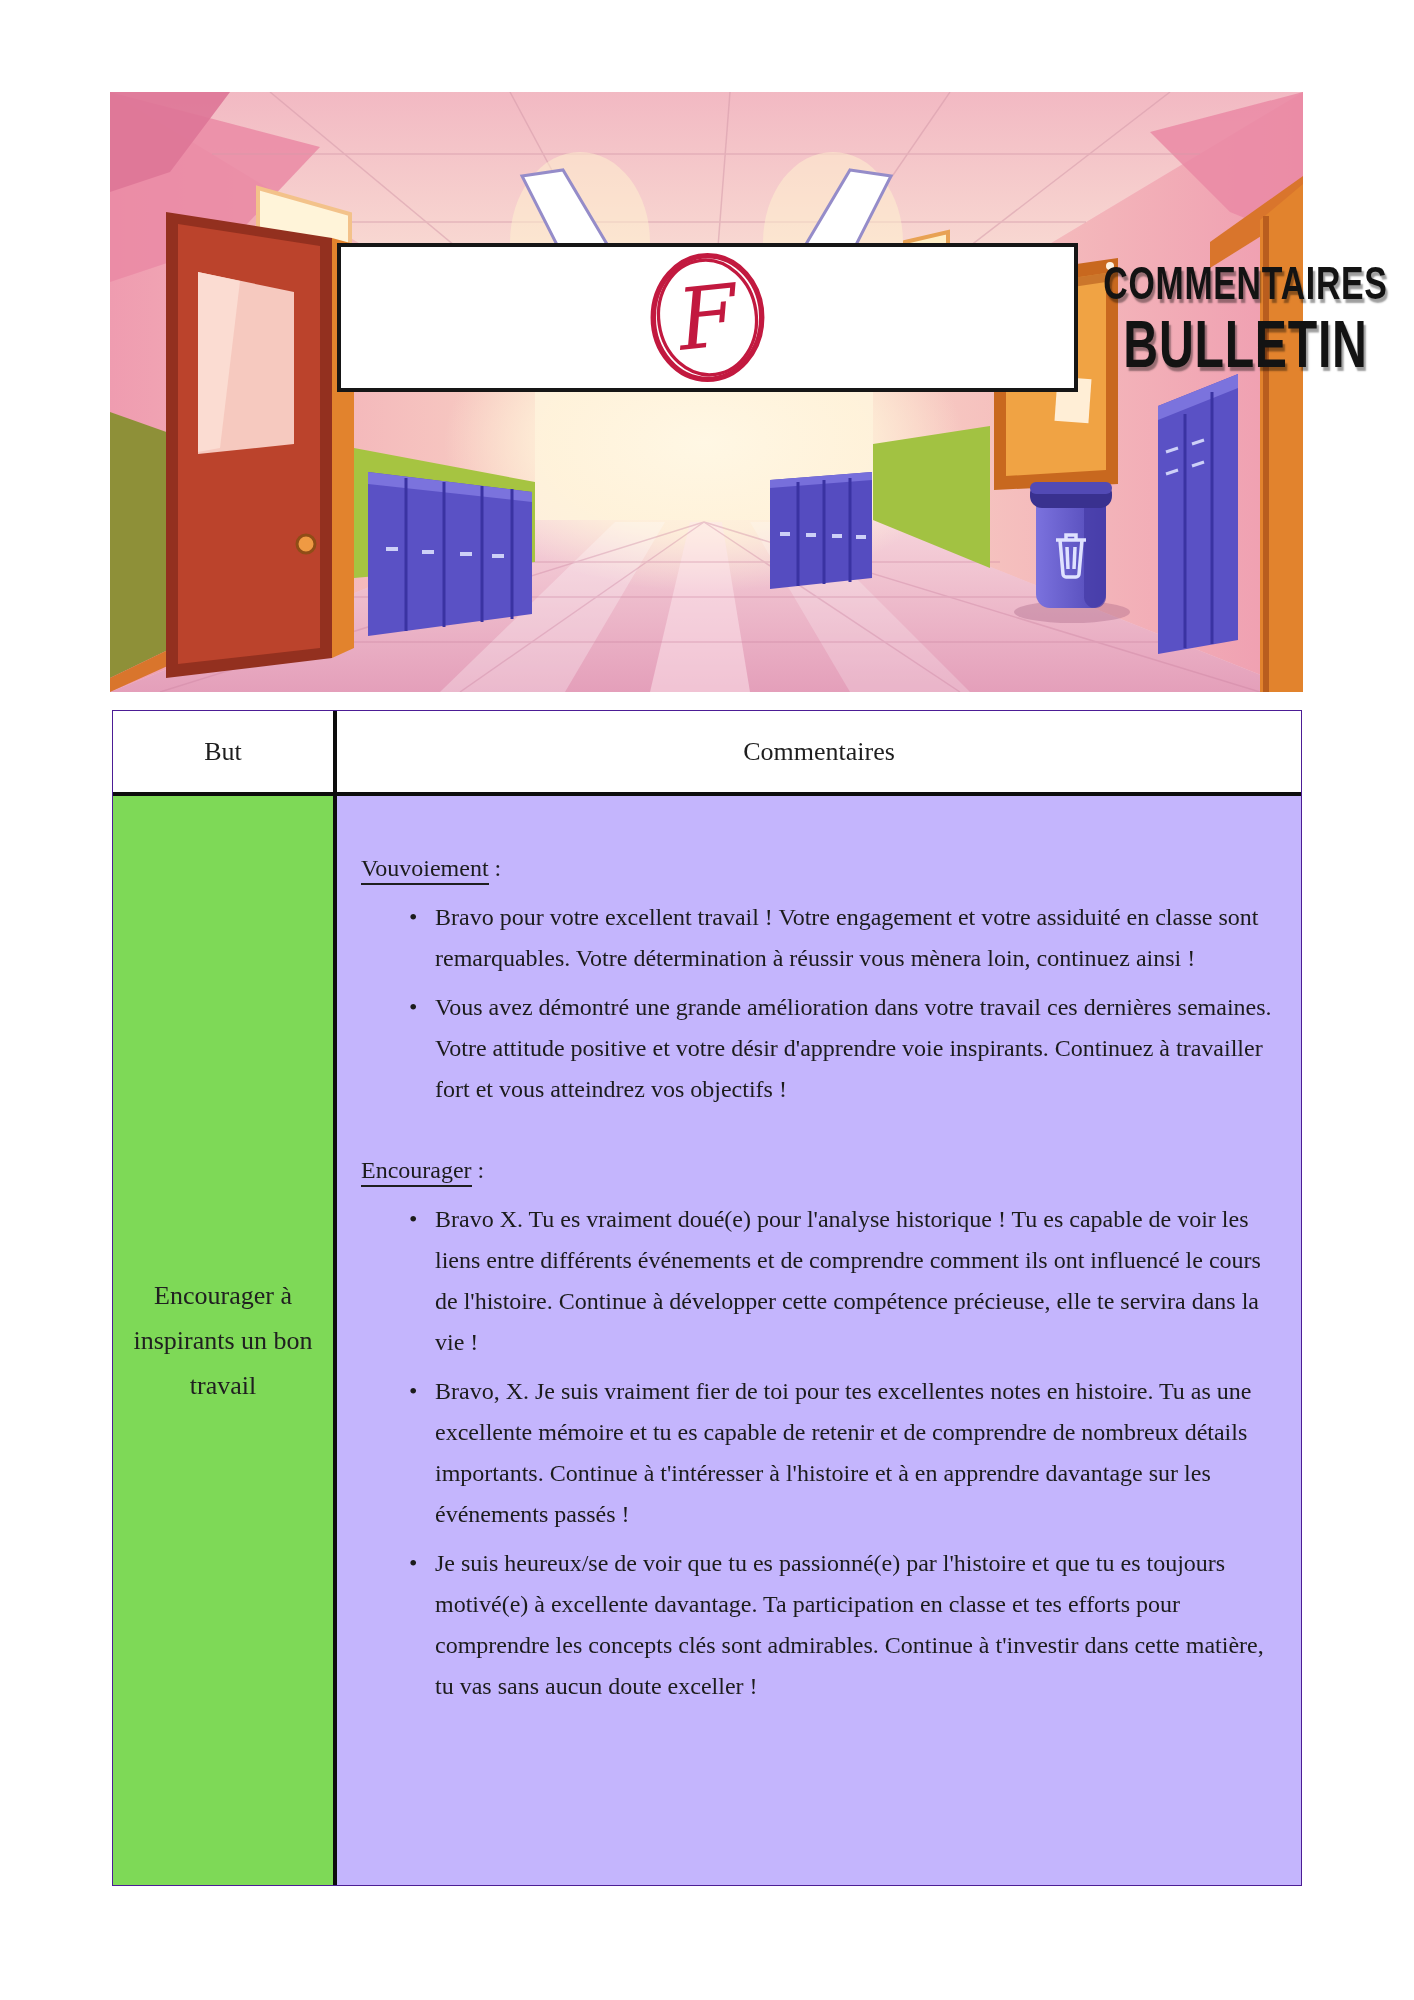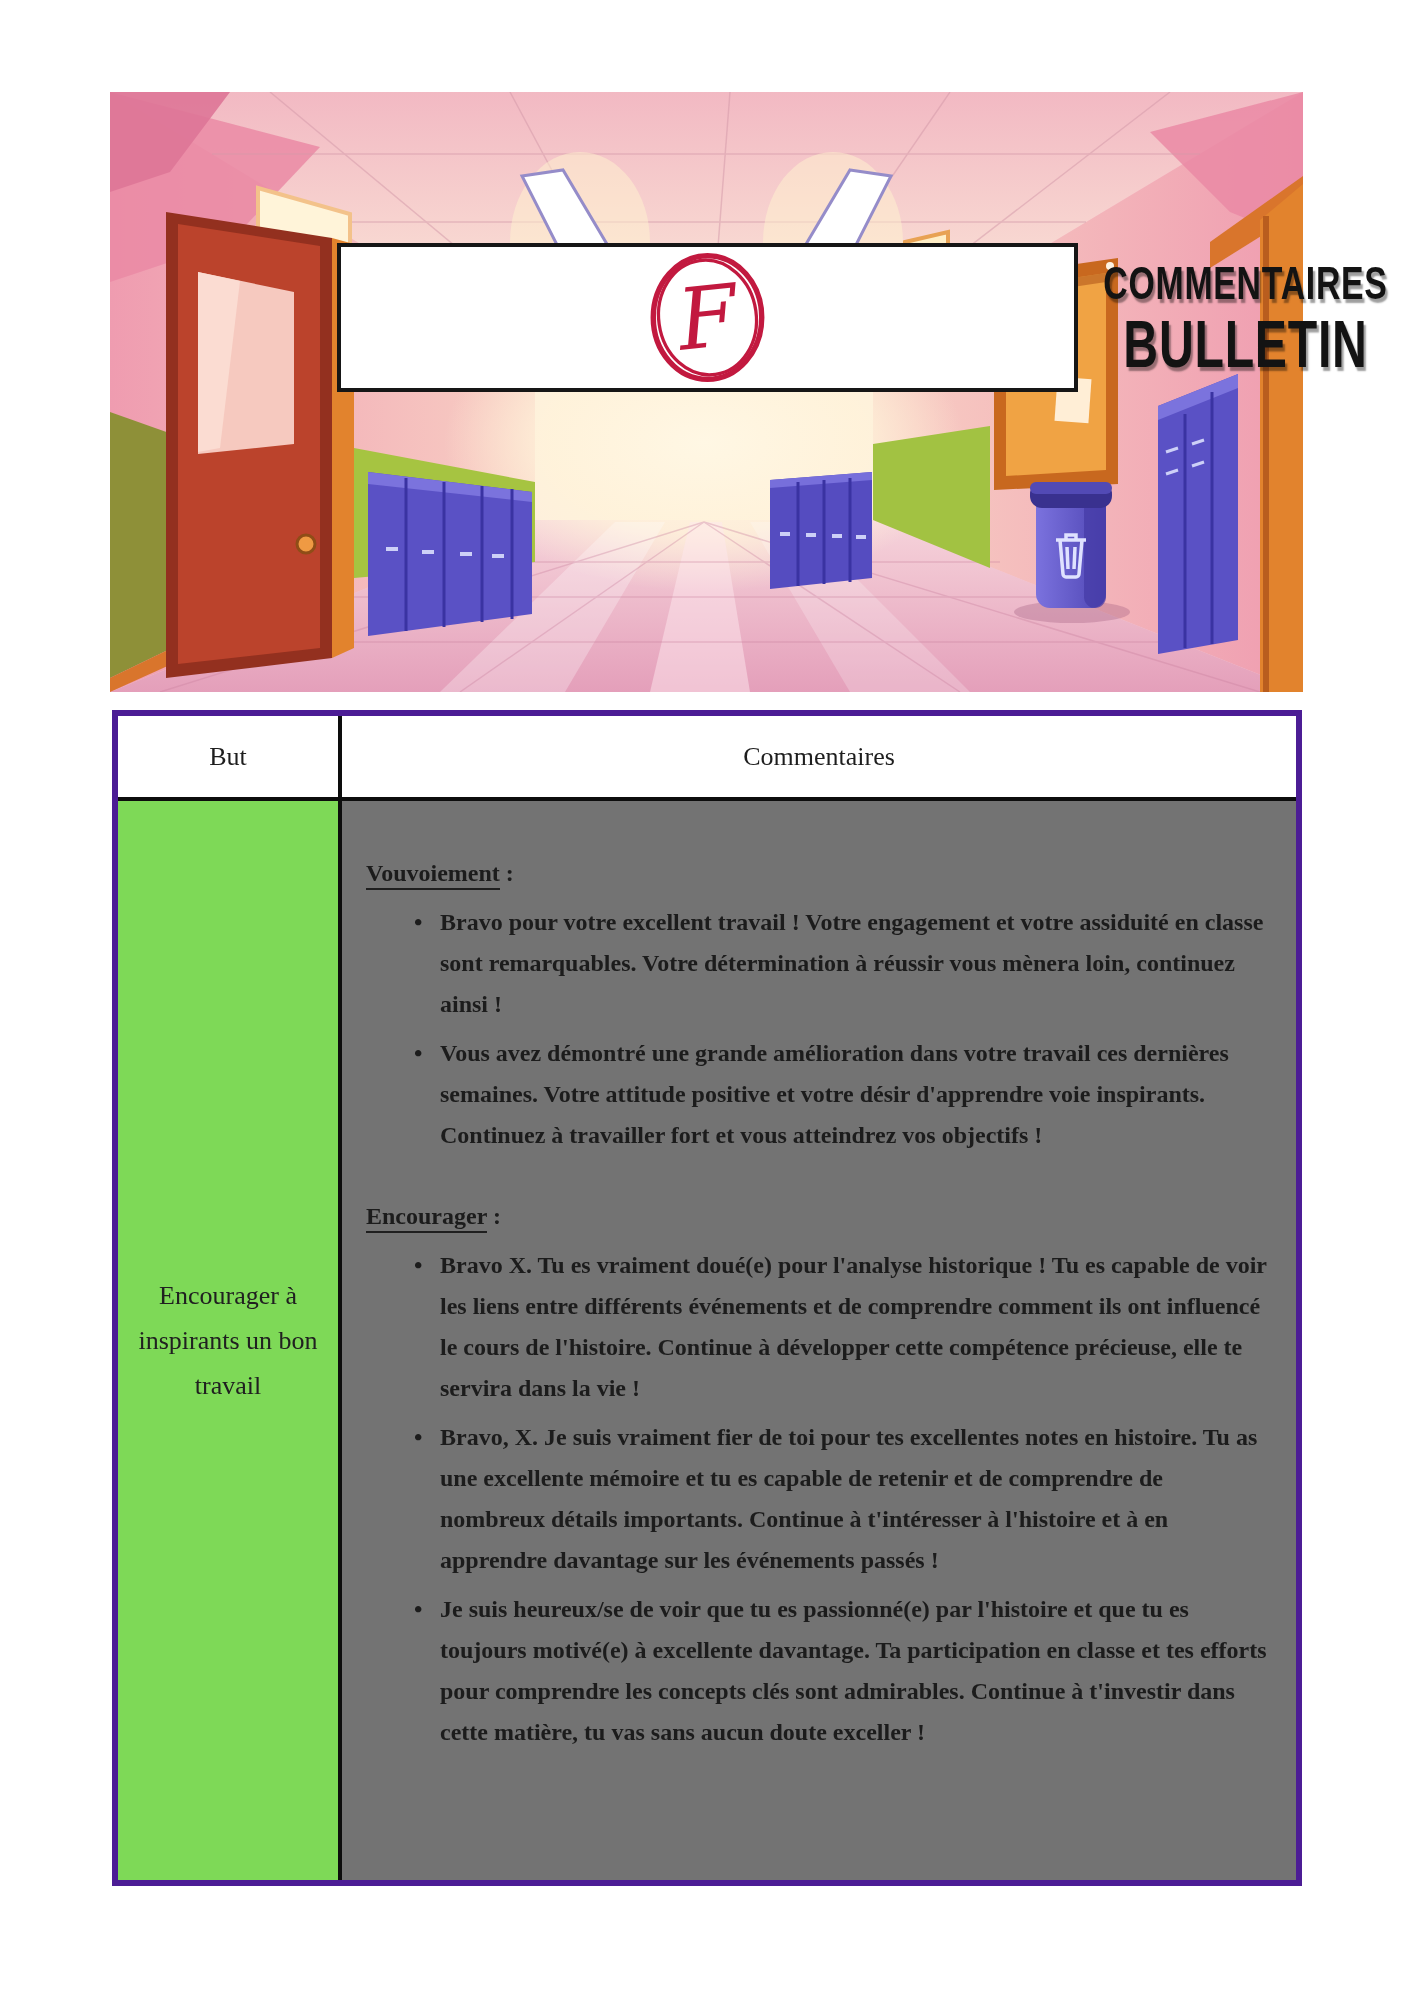--- a/index.html
+++ b/index.html
@@ -16,31 +16,31 @@
           justify-content:space-between;padding:0 26px;}
   .grade-badge{flex:0 0 auto;}
   .banner-titles{flex:1 1 auto;text-align:center;line-height:1;color:#131313;
                  font-family:"Liberation Sans","DejaVu Sans",sans-serif;font-weight:bold;}
   .banner-line1{display:block;font-size:47px;letter-spacing:1px;transform:scaleX(.72);
                 transform-origin:50% 50%;text-shadow:3px 4px 2px rgba(0,0,0,.38);}
   .banner-line2{display:block;font-size:67px;letter-spacing:1px;margin-top:4px;transform:scaleX(.72);
                 transform-origin:50% 50%;text-shadow:3px 4px 2px rgba(0,0,0,.38);}
 
   
-  .report-table{position:absolute;left:112px;top:710px;width:1190px;height:1176px;background:#737373;
-                border:6px solid #4c1d95;box-sizing:border-box;display:grid;
+  .report-table{position:absolute;left:112px;top:710px;width:1190px;height:1176px;background:#c4b5fd;
+                border:1px solid #4c1d95;box-sizing:border-box;display:grid;
                 grid-template-columns:224px 1fr;grid-template-rows:85px 1fr;}
   .cell{box-sizing:border-box;min-width:0;}
   .head{display:flex;align-items:center;justify-content:center;font-size:26px;
         border-bottom:4px solid #0d0d0d;background:#ffffff;}
   .col1{border-right:4px solid #0d0d0d;}
   .goal-cell{background:#7ed957;display:flex;align-items:center;justify-content:center;
              text-align:center;padding:0 16px;}
   .goal-text{font-size:26px;line-height:45px;color:#202020;}
-  .comments-cell{padding:52px 28px 0 24px;font-size:24px;line-height:41px;color:#1c1c1c;font-weight:bold;}
+  .comments-cell{padding:52px 28px 0 24px;font-size:24px;line-height:41px;color:#1c1c1c;}
   .section-heading{margin:0;}
   .section-heading .u{border-bottom:2px solid #1f1f1f;padding-bottom:2px;}
   .section-gap{margin-top:40px;}
   ul.bullets{list-style:none;margin:0;padding:0 0 0 44px;}
   ul.bullets li{position:relative;padding-left:30px;margin:8px 0 3px 0;}
   ul.bullets li::before{content:"\2022";position:absolute;left:4px;top:0;font-size:24px;}
 </style>
 </head>
 <body>
 

